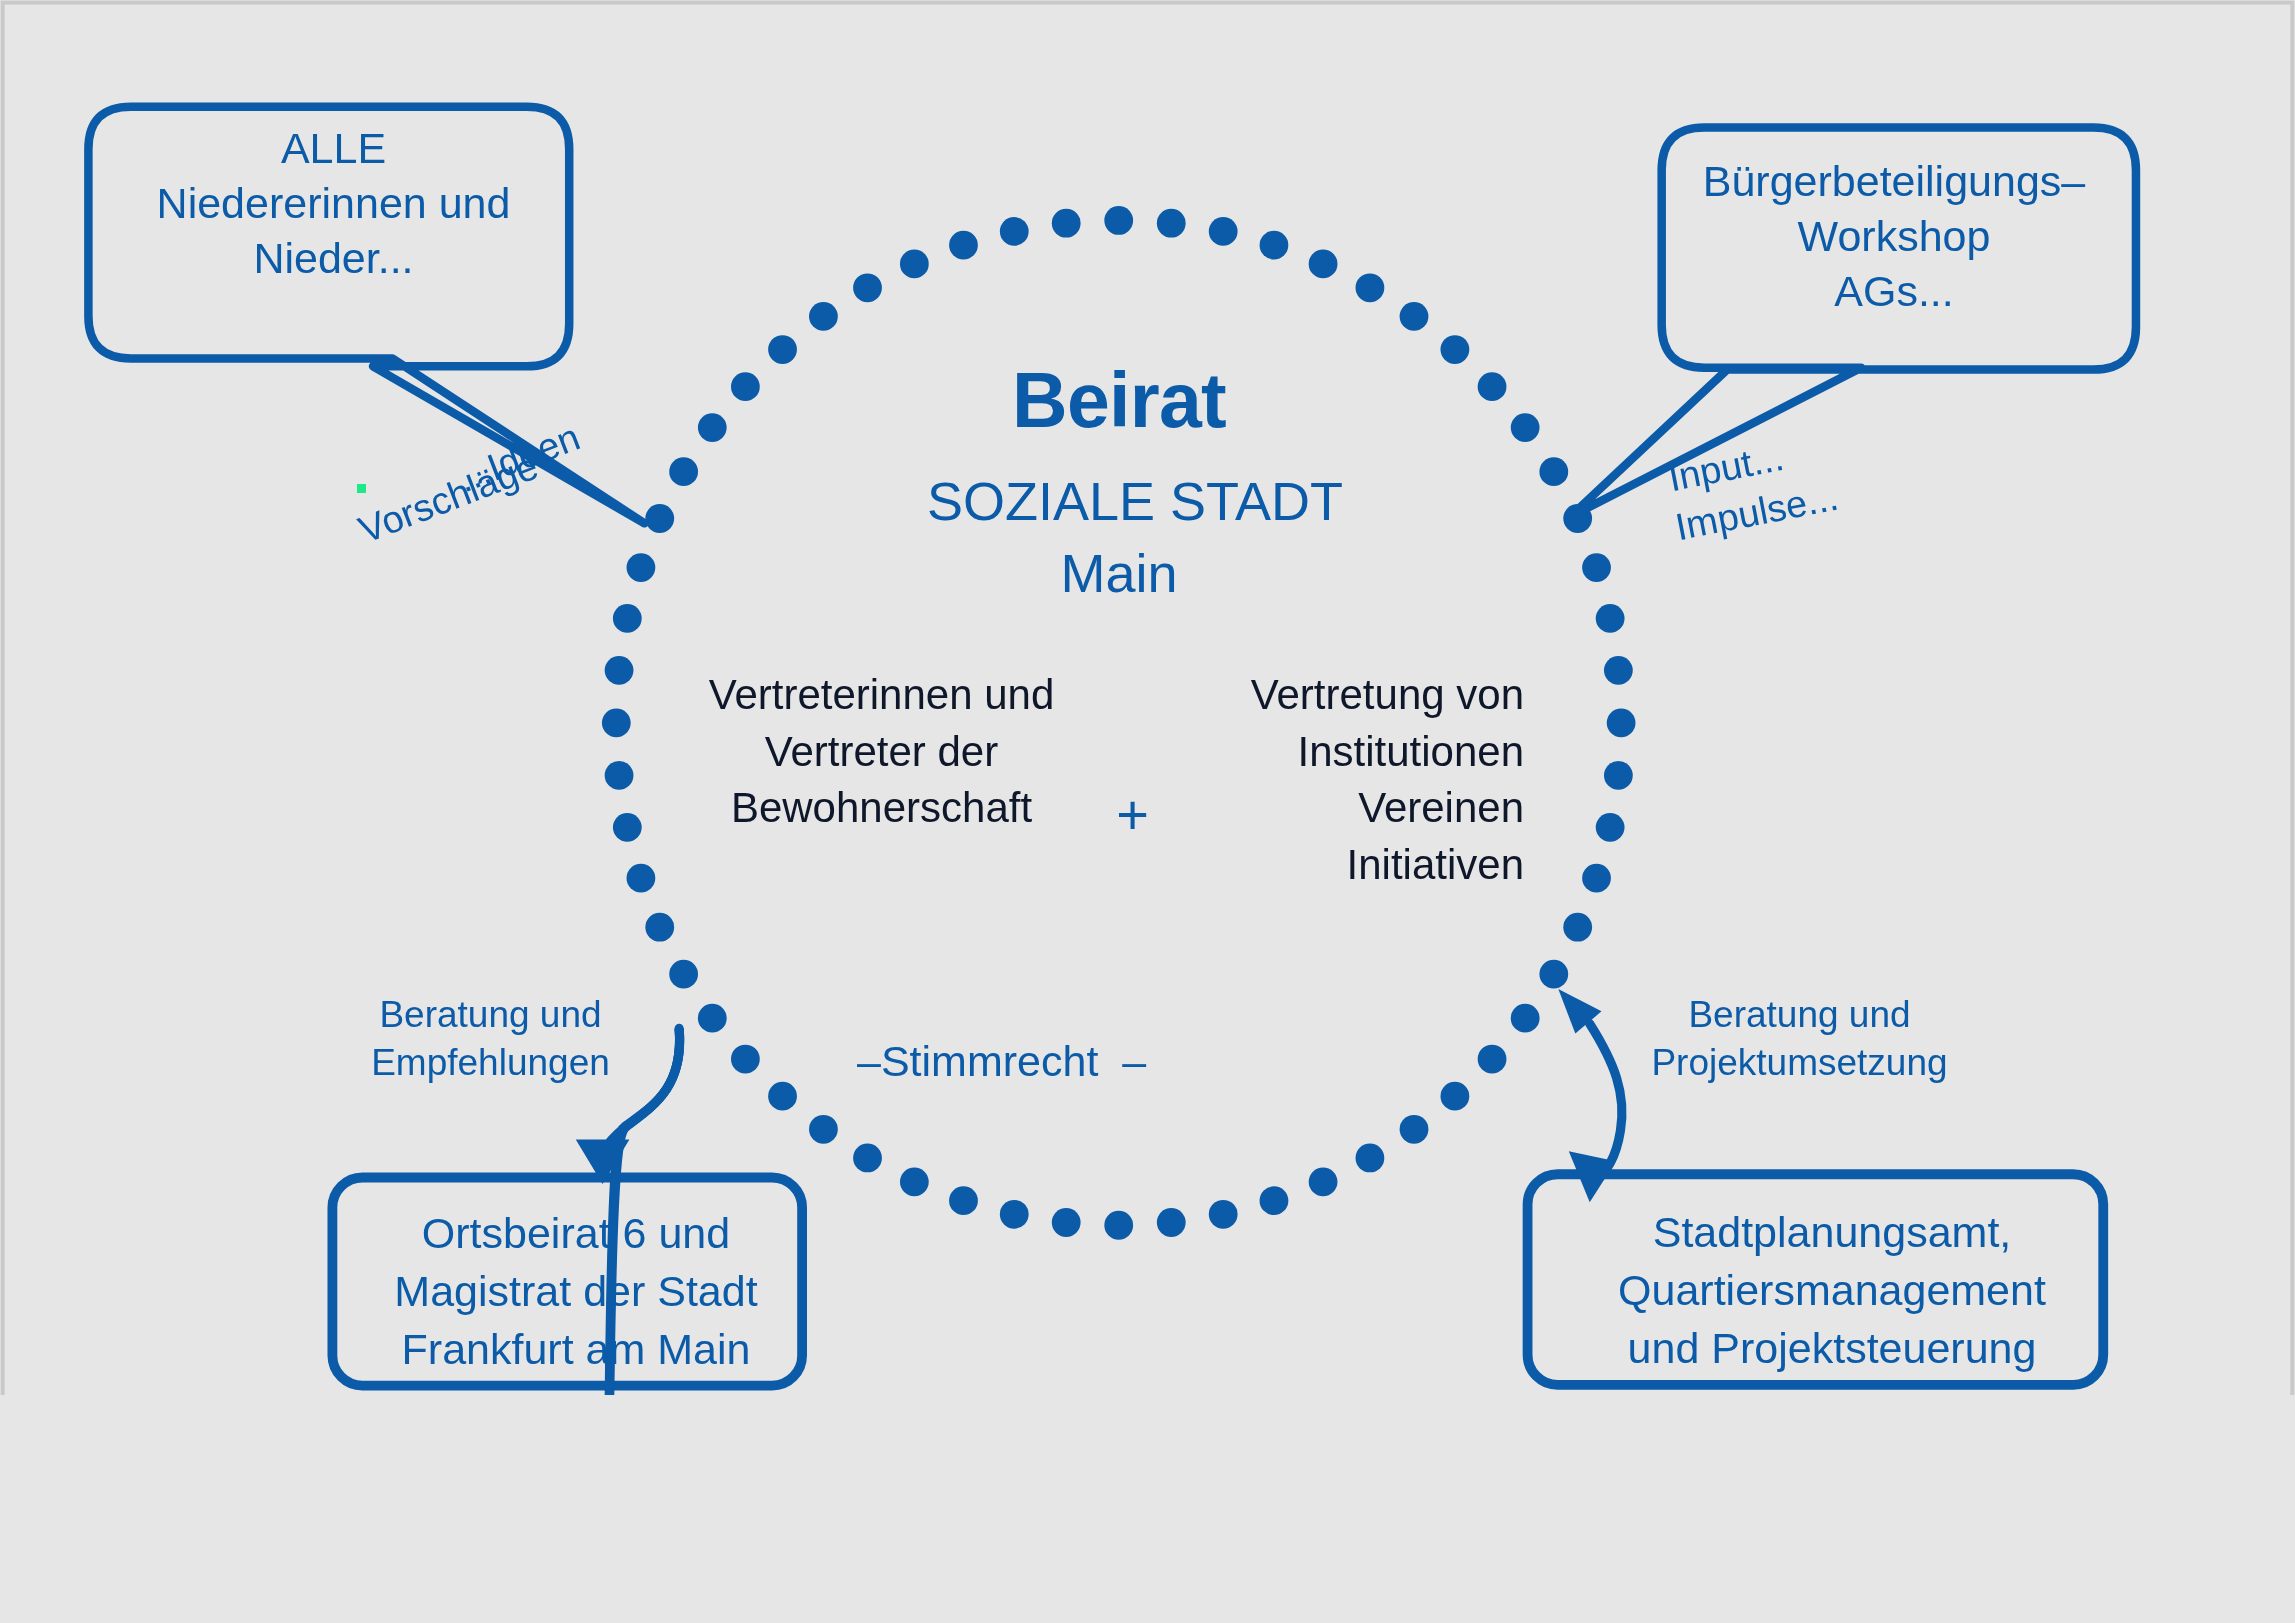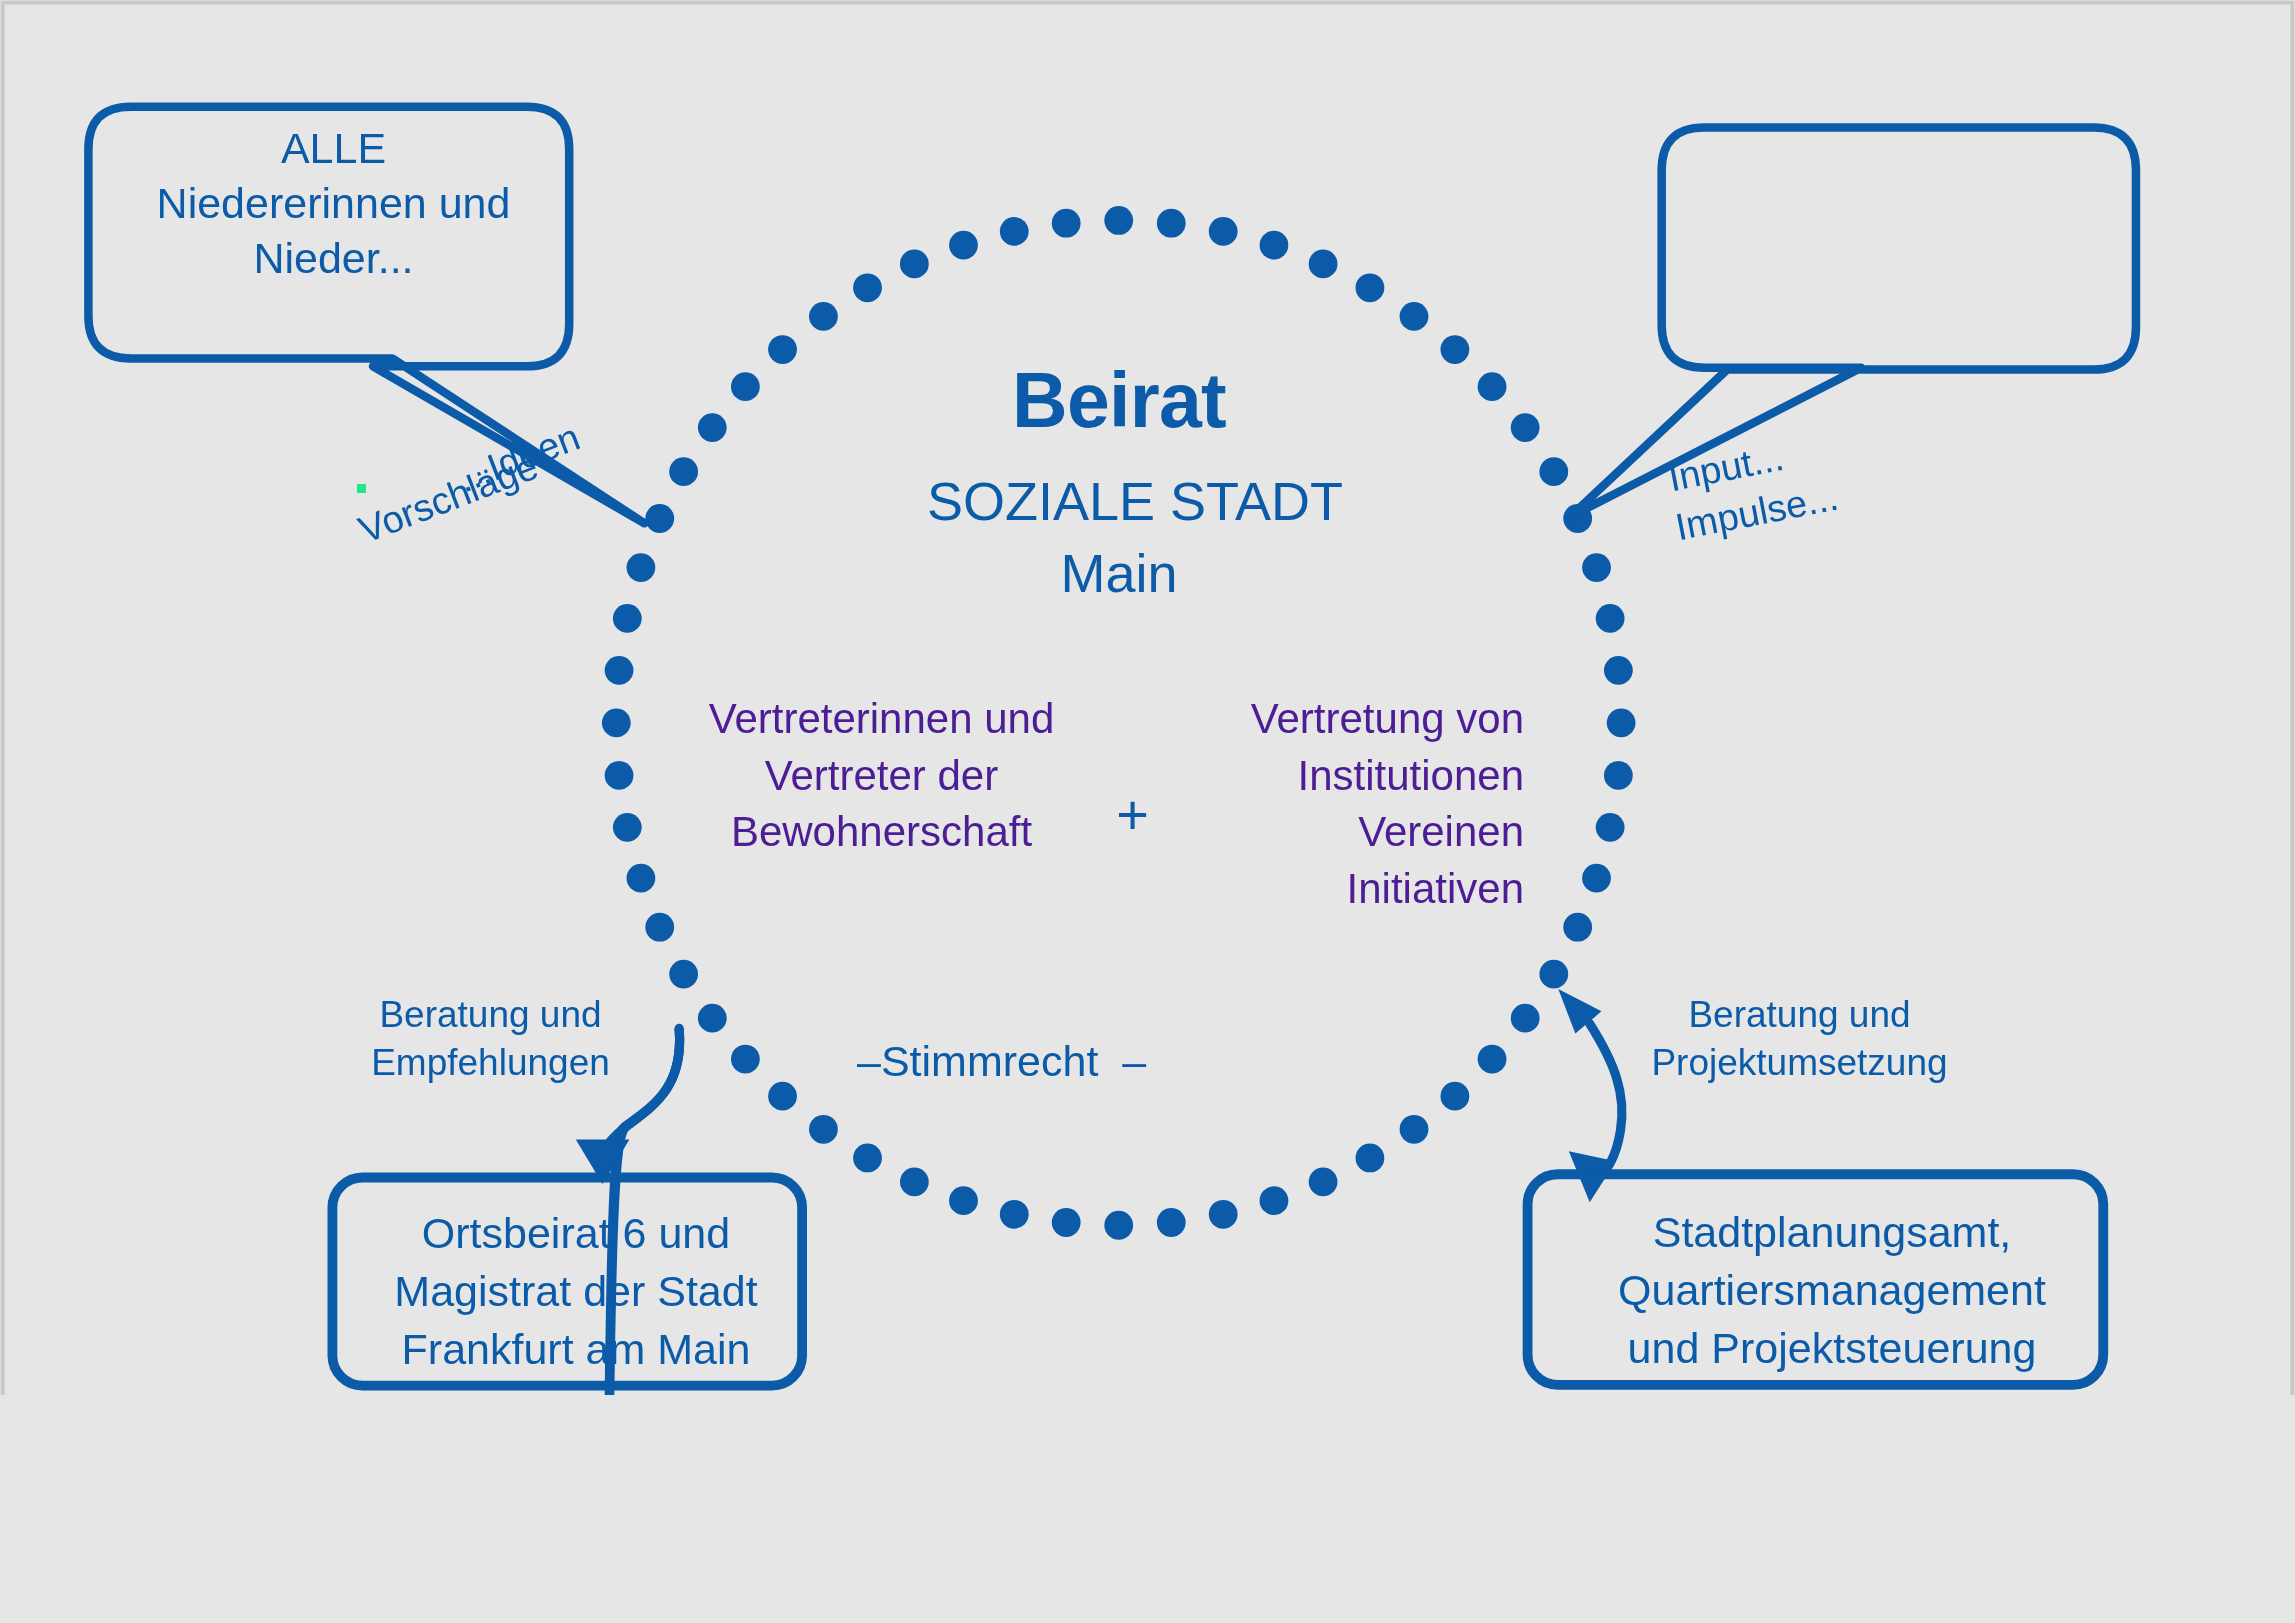--- a/index.html
+++ b/index.html
@@ -31,21 +31,21 @@
   }
   #center-sub1{
     left:788px;top:471px;width:694px;
     font-size:54px;text-align:center;
   }
   #center-sub2{
     left:772px;top:543px;width:694px;
     font-size:54px;text-align:center;
   }
   .col{
-    position:absolute;font-size:42px;line-height:1.35;text-align:center;color:#4c1d95;margin-top:24px;
+    position:absolute;font-size:42px;line-height:1.35;text-align:center;color:#0f172a;
   }
   #col-left{left:705px;top:667px;width:353px;}
   #col-right{left:1197px;top:667px;width:327px;text-align:right;}
   #plus-sign{
     left:1080px;top:782px;width:105px;
     font-size:56px;text-align:center;color:#0B5BA8;position:absolute;
   }
   #stimmrecht{
     left:857px;top:1037px;width:523px;
     font-size:43px;text-align:left;
@@ -192,20 +192,23 @@
 
     <rect x="508" y="1800" width="718" height="318" rx="46" ry="46" fill="none" stroke="#0B5BA8" stroke-width="15"></rect>
 
     <rect x="2335" y="1795" width="880" height="322" rx="46" ry="46" fill="none" stroke="#0B5BA8" stroke-width="15"></rect>
   </svg>
 
   <div class="txt" id="bubble-left-text">ALLE
 Niedererinnen und
 Nieder...</div>
 
+  <div class="txt" id="bubble-right-text">Bürgerbeteiligungs–
+Workshop
+AGs...</div>
 
   <div class="txt" id="center-title">Beirat</div>
   <div class="txt" id="center-sub1">SOZIALE STADT</div>
   <div class="txt" id="center-sub2">Main</div>
 
   <div class="col" id="col-left">Vertreterinnen
 und
 Vertreter
 der
 Bewohnerschaft</div>

